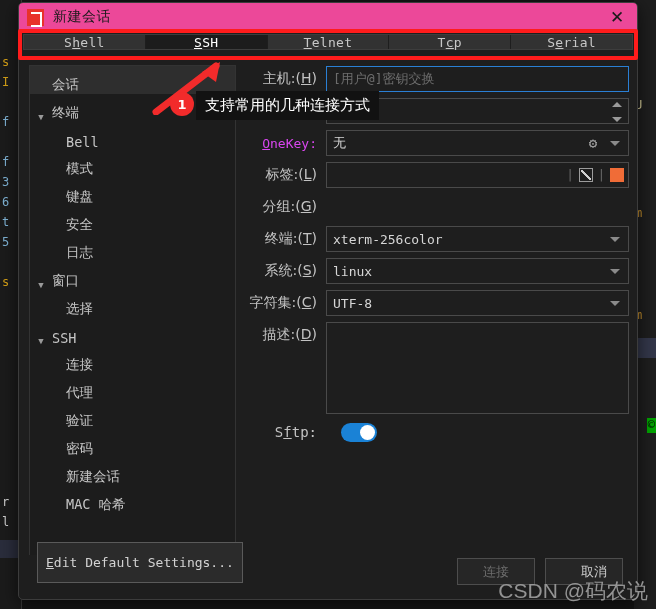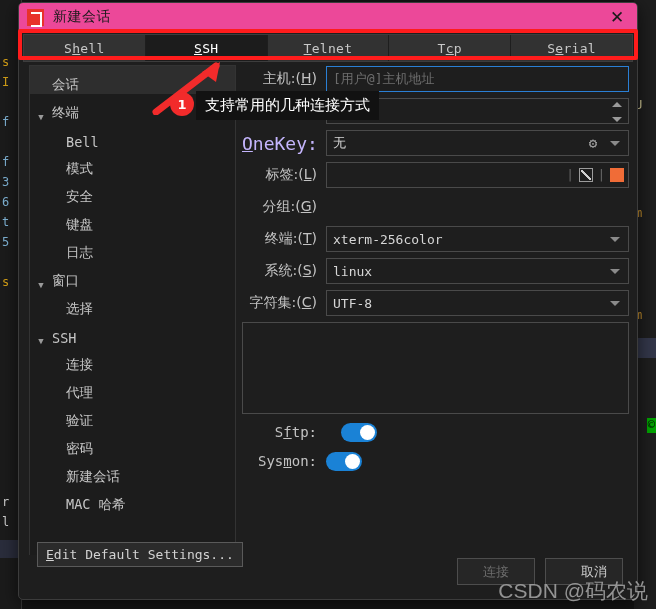--- a/index.html
+++ b/index.html
@@ -88,21 +88,21 @@
     margin-left: auto;
     width: 28px; height: 24px;
     display: flex; align-items: center; justify-content: center;
     color: #1a1a1a; font-size: 17px; line-height: 1;
     cursor: pointer;
   }
 
   
   #tabstrip {
     display: flex;
-    height: 28px;
+    height: 16px;
     background: #2e2e2e;
     margin: 3px 4px 0 4px;
     border: 1px solid #3d3d3d;
   }
   .tab {
     flex: 1 1 0;
     display: flex; align-items: center; justify-content: center;
     font-family: "DejaVu Sans Mono", "Liberation Mono", monospace;
     font-size: 13px;
     color: #c8c8c8;
@@ -165,23 +165,23 @@
   .flabel {
     width: 84px; flex: 0 0 84px;
     text-align: right;
     padding-right: 9px;
     font-size: 14px;
     color: #c3c3c3;
     font-family: "DejaVu Sans", "Liberation Sans", sans-serif;
     white-space: nowrap;
   }
   .flabel.onekey {
-    color: #c4b5fd;
-    font-family: "DejaVu Sans Mono", "Liberation Mono", monospace;
-    font-size: 18px;
+    color: #d946ef;
+    font-family: "DejaVu Sans Mono", "Liberation Mono", monospace;
+    font-size: 13px;
   }
   .flabel.mono {
     font-family: "DejaVu Sans Mono", "Liberation Mono", monospace;
   }
   .flabel u { text-decoration: underline; }
   .ctrl {
     flex: 1 1 auto; height: 26px;
     background: #1e1e1e;
     border: 1px solid #4a4a4a;
     position: relative;
@@ -251,22 +251,22 @@
   }
   .switch::after {
     content: ""; position: absolute;
     right: 2px; top: 2px; width: 15px; height: 15px;
     border-radius: 50%; background: #ffffff;
   }
 
   
   #edit-defaults {
     position: absolute;
-    left: 18px; bottom: 32px;
-    padding: 4px 8px;
+    left: 18px; bottom: 16px;
+    padding: 12px 8px;
     background: #2b2b2b;
     border: 1px solid #5a5a5a;
     color: #d2d2d2;
     font-family: "DejaVu Sans Mono", "Liberation Mono", monospace;
     font-size: 13px;
     cursor: pointer;
   }
   #edit-defaults u { text-decoration: underline; }
   .btm-btns {
     position: absolute; right: 14px; bottom: 14px;
@@ -395,24 +395,24 @@
           <span class="twisty">▼</span>
           <span class="label">终端</span>
         </div>
         <div class="tree-item lvl1">
           <span class="label">Bell</span>
         </div>
         <div class="tree-item lvl1">
           <span class="label">模式</span>
         </div>
         <div class="tree-item lvl1">
+          <span class="label">键盘</span>
+        </div>
+        <div class="tree-item lvl1">
           <span class="label">安全</span>
-        </div>
-        <div class="tree-item lvl1">
-          <span class="label">键盘</span>
         </div>
         <div class="tree-item lvl1">
           <span class="label">日志</span>
         </div>
         <div class="tree-item lvl0" style="padding-left: 0px;">
           <span class="twisty">▼</span>
           <span class="label">窗口</span>
         </div>
         <div class="tree-item lvl1">
           <span class="label">选择</span>
@@ -439,21 +439,21 @@
         <div class="tree-item lvl1">
           <span class="label">MAC 哈希</span>
         </div>
       </div>
 
     <div id="form">
 
       <div class="row" style="margin-top:1px;">
         <div class="flabel">主机:(<u>H</u>)</div>
         <div class="ctrl focused">
-          <span class="ph">[用户@]主机地址</span>
+          <span class="ph">[用户@]密钥交换</span>
         </div>
       </div>
 
       <div class="row">
         <div class="flabel">端口:(<u>P</u>)</div>
         <div class="ctrl">
           <span class="ph">22</span>
           <span class="spin">
               <i class="up"></i>
               <i class="dn"></i>
@@ -505,32 +505,29 @@
 
       <div class="row">
         <div class="flabel">字符集:(<u>C</u>)</div>
         <div class="ctrl sel">
           <span>UTF-8</span>
           <span class="caret"></span>
         </div>
       </div>
 
       <div class="row tall">
+        <div class="flabel" style="padding-top:4px;">描述:(<u>D</u>)</div>
         <div class="area"></div>
       </div>
 
       <div class="row toggle-row" style="margin-top:4px;gap:15px;">
         <div class="flabel mono">S<u>f</u>tp:</div>
         <div class="switch"></div>
       </div>
 
-      <div class="row toggle-row">
-        <div class="flabel mono">Sys<u>m</u>on:</div>
-        <div class="switch"></div>
-      </div>
 
     </div>
   </div>
 
   <div id="edit-defaults"><u>E</u>dit Default Settings...</div>
 
   <div class="btm-btns">
     <div class="btn primary">连接</div>
     <div class="btn cancel">取消</div>
   </div>

